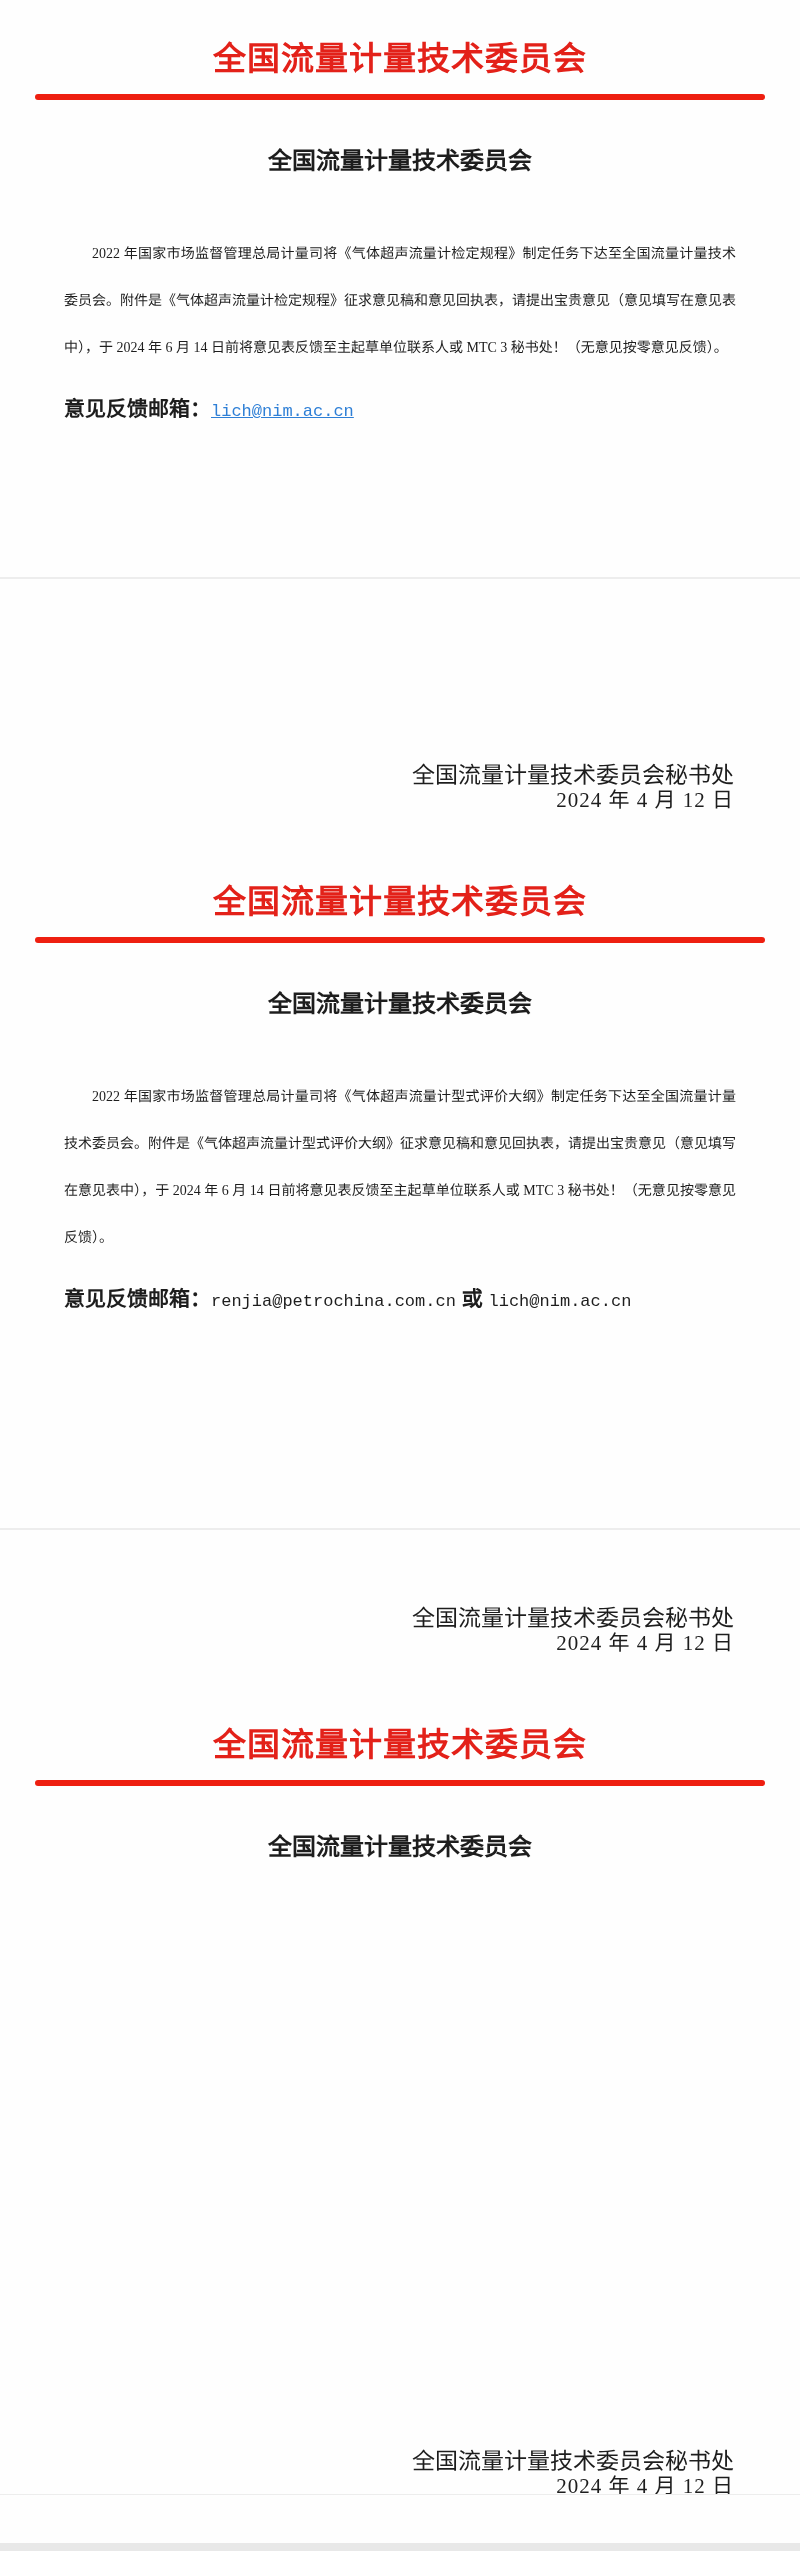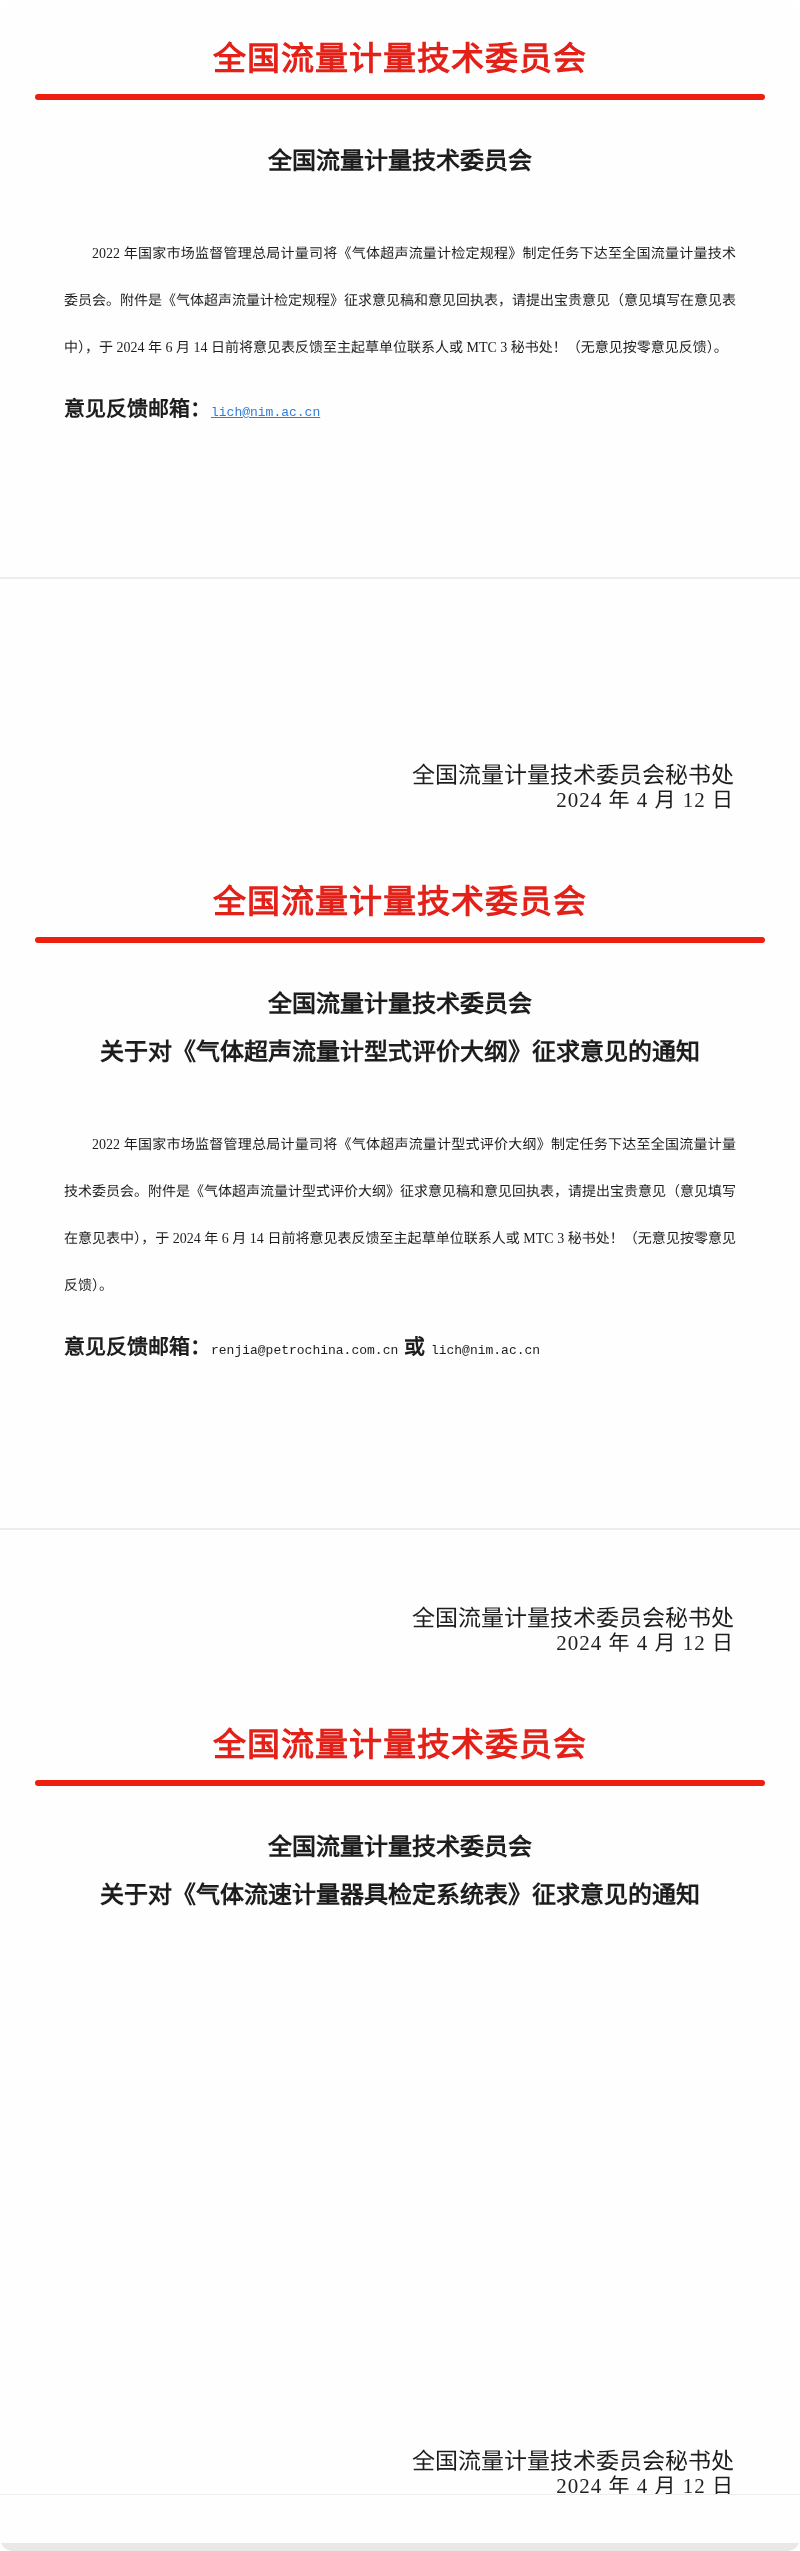--- a/index.html
+++ b/index.html
@@ -11,21 +11,20 @@
   *{margin:0;padding:0;box-sizing:border-box;}
   html,body{background:#ffffff;}
   .page{
     position:relative;
     width:800px;height:2551px;
     margin:0 auto;
     background:#fefefe;
     overflow:hidden;
     font-family:"Liberation Serif", serif;
     color:var(--text-black);
-    border-radius:13px;
   }
   .notice{position:absolute;left:0;width:800px;}
   #n1{top:0;height:843px;}
   #n2{top:843px;height:843px;}
   #n3{top:1686px;height:865px;}
 
   .banner{
     margin-top:40px;
     text-align:center;
     font-family:"Liberation Sans", sans-serif;
@@ -65,21 +64,21 @@
     line-height:28px;
     white-space:nowrap;
   }
   .email-label{
     font-family:"Liberation Sans", sans-serif;
     font-weight:700;
     color:var(--text-black);
   }
   .email{
     font-family:"Liberation Mono", monospace;
-    font-size:13px;
+    font-size:17px;
     color:var(--text-black);
     text-decoration:none;
   }
   .email.link{
     color:var(--link-blue);
     text-decoration:underline;
   }
   .email-sep{
     font-family:"Liberation Sans", sans-serif;
     font-weight:700;
@@ -122,34 +121,32 @@
       <span class="email-label">意见反馈邮箱：</span><a class="email link" href="#">lich@nim.ac.cn</a>
     </div>
     <div class="signature">全国流量计量技术委员会秘书处</div>
     <div class="date">2024 年 4 月 12 日</div>
   </section>
 
   <section class="notice" id="n2">
     <div class="banner">全国流量计量技术委员会</div>
     <div class="rule"></div>
     <div class="org">全国流量计量技术委员会</div>
-    <div class="subject">关于对《气体超声流量计型式评价大纲》征求意见的通知</div>
     <p class="body">2022 年国家市场监督管理总局计量司将《气体超声流量计型式评价大纲》制定任务下达至全国流量计量技术委员会。附件是《气体超声流量计型式评价大纲》征求意见稿和意见回执表，请提出宝贵意见（意见填写在意见表中），于 2024 年 6 月 14 日前将意见表反馈至主起草单位联系人或 MTC 3 秘书处！（无意见按零意见反馈）。</p>
     <div class="email-row">
       <span class="email-label">意见反馈邮箱：</span><span class="email">renjia@petrochina.com.cn</span><span class="email-sep"> 或 </span><span class="email">lich@nim.ac.cn</span>
     </div>
     <div class="signature">全国流量计量技术委员会秘书处</div>
     <div class="date">2024 年 4 月 12 日</div>
   </section>
 
   <section class="notice" id="n3">
     <div class="banner">全国流量计量技术委员会</div>
     <div class="rule"></div>
     <div class="org">全国流量计量技术委员会</div>
-    <div class="subject">关于对《气体流速计量器具检定系统表》征求意见的通知</div>
     <div class="signature">全国流量计量技术委员会秘书处</div>
     <div class="date">2024 年 4 月 12 日</div>
   </section>
 
   <div class="scan-line s1"></div>
   <div class="scan-line s2"></div>
   <div class="scan-line s3"></div>
   <div class="bottom-band"></div>
 
 </div>

